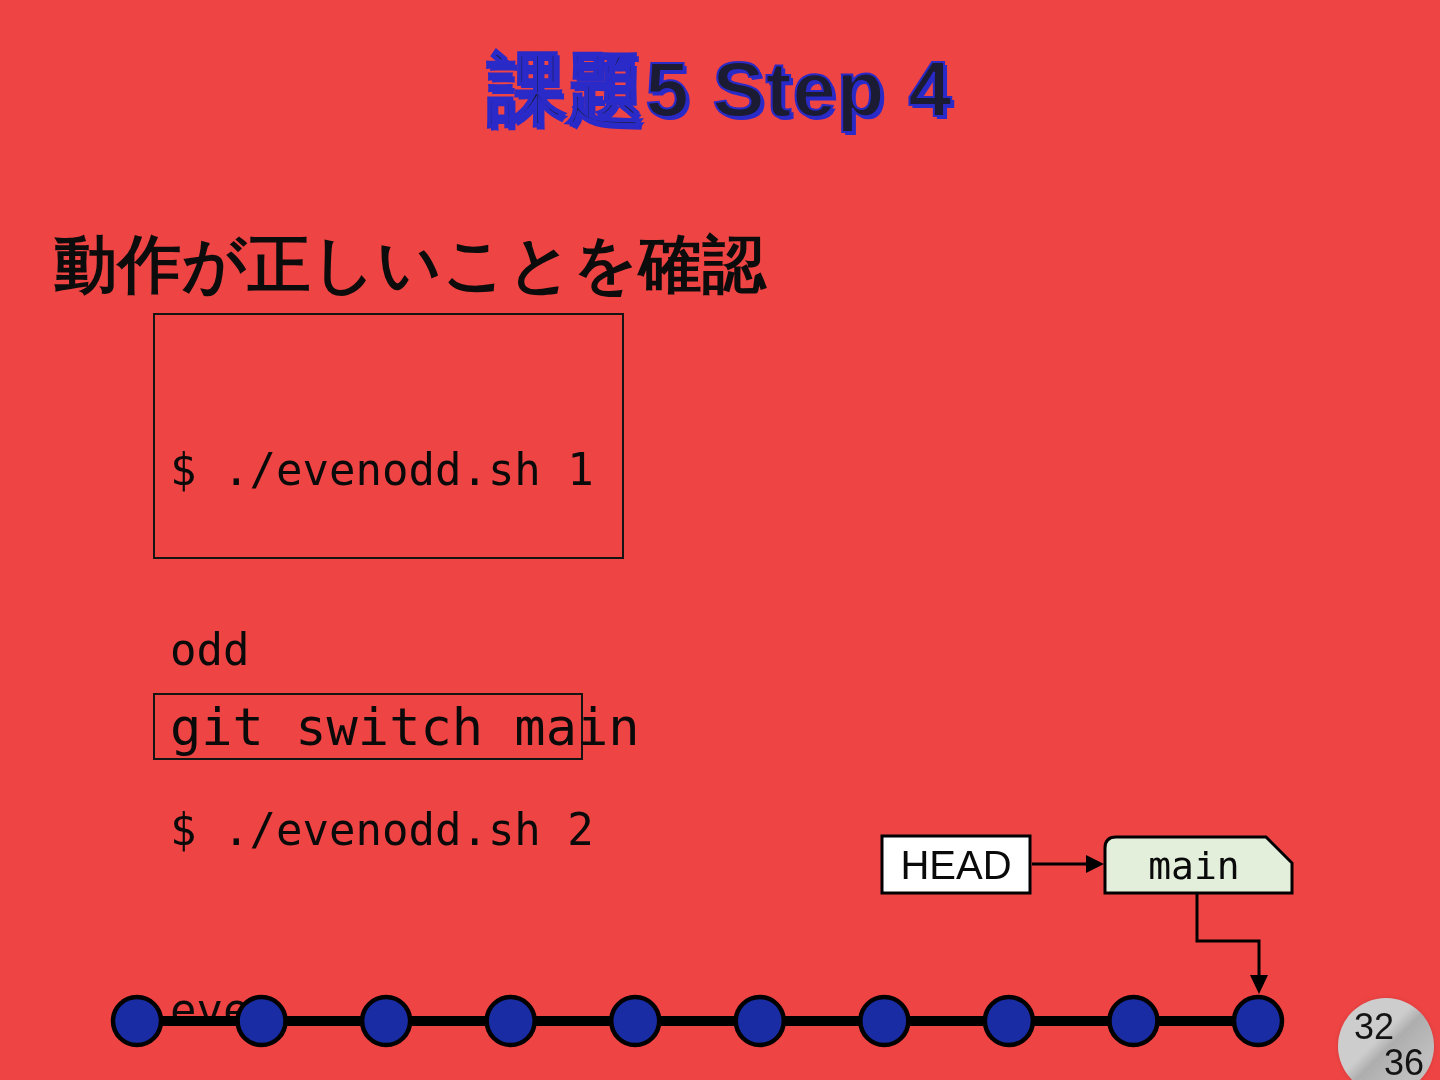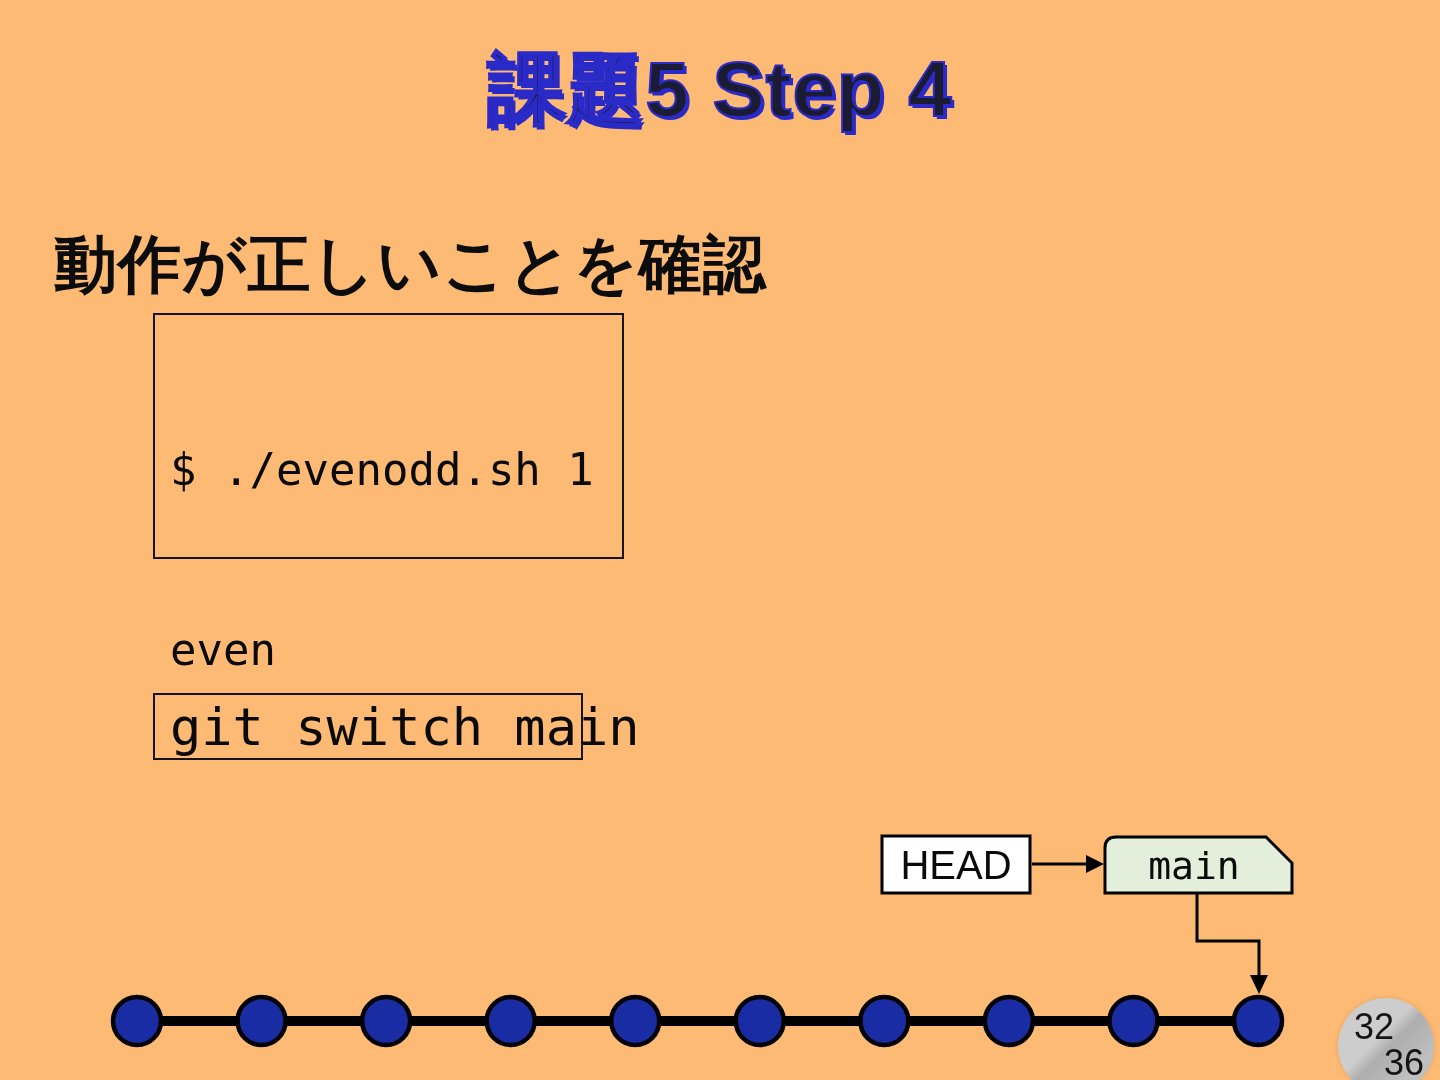--- a/index.html
+++ b/index.html
@@ -4,21 +4,21 @@
 <style>
   html, body {
     margin: 0;
     padding: 0;
     background: #888;
   }
   .slide {
     position: relative;
     width: 1440px;
     height: 1080px;
-    background: #fdba74;
+    background: #ef4444;
     overflow: hidden;
     font-family: "Liberation Sans", sans-serif;
   }
 
   
   .slide-title {
     position: absolute;
     top: 38px;
     left: 0;
     width: 100%;
@@ -133,20 +133,22 @@
 <body>
 
 <div class="slide">
 
   <div class="slide-title">課題5 Step 4</div>
 
   <div class="section-heading heading-verify">動作が正しいことを確認</div>
 
   <div class="code-box terminal-box">
     <div>$ ./evenodd.sh 1</div>
+    <div>odd</div>
+    <div>$ ./evenodd.sh 2</div>
     <div>even</div>
   </div>
 
 
   <div class="code-box command-box">
     <span>git switch main</span>
   </div>
 
   <svg class="diagram-svg" viewBox="0 0 1440 1080" xmlns="http://www.w3.org/2000/svg">
 

